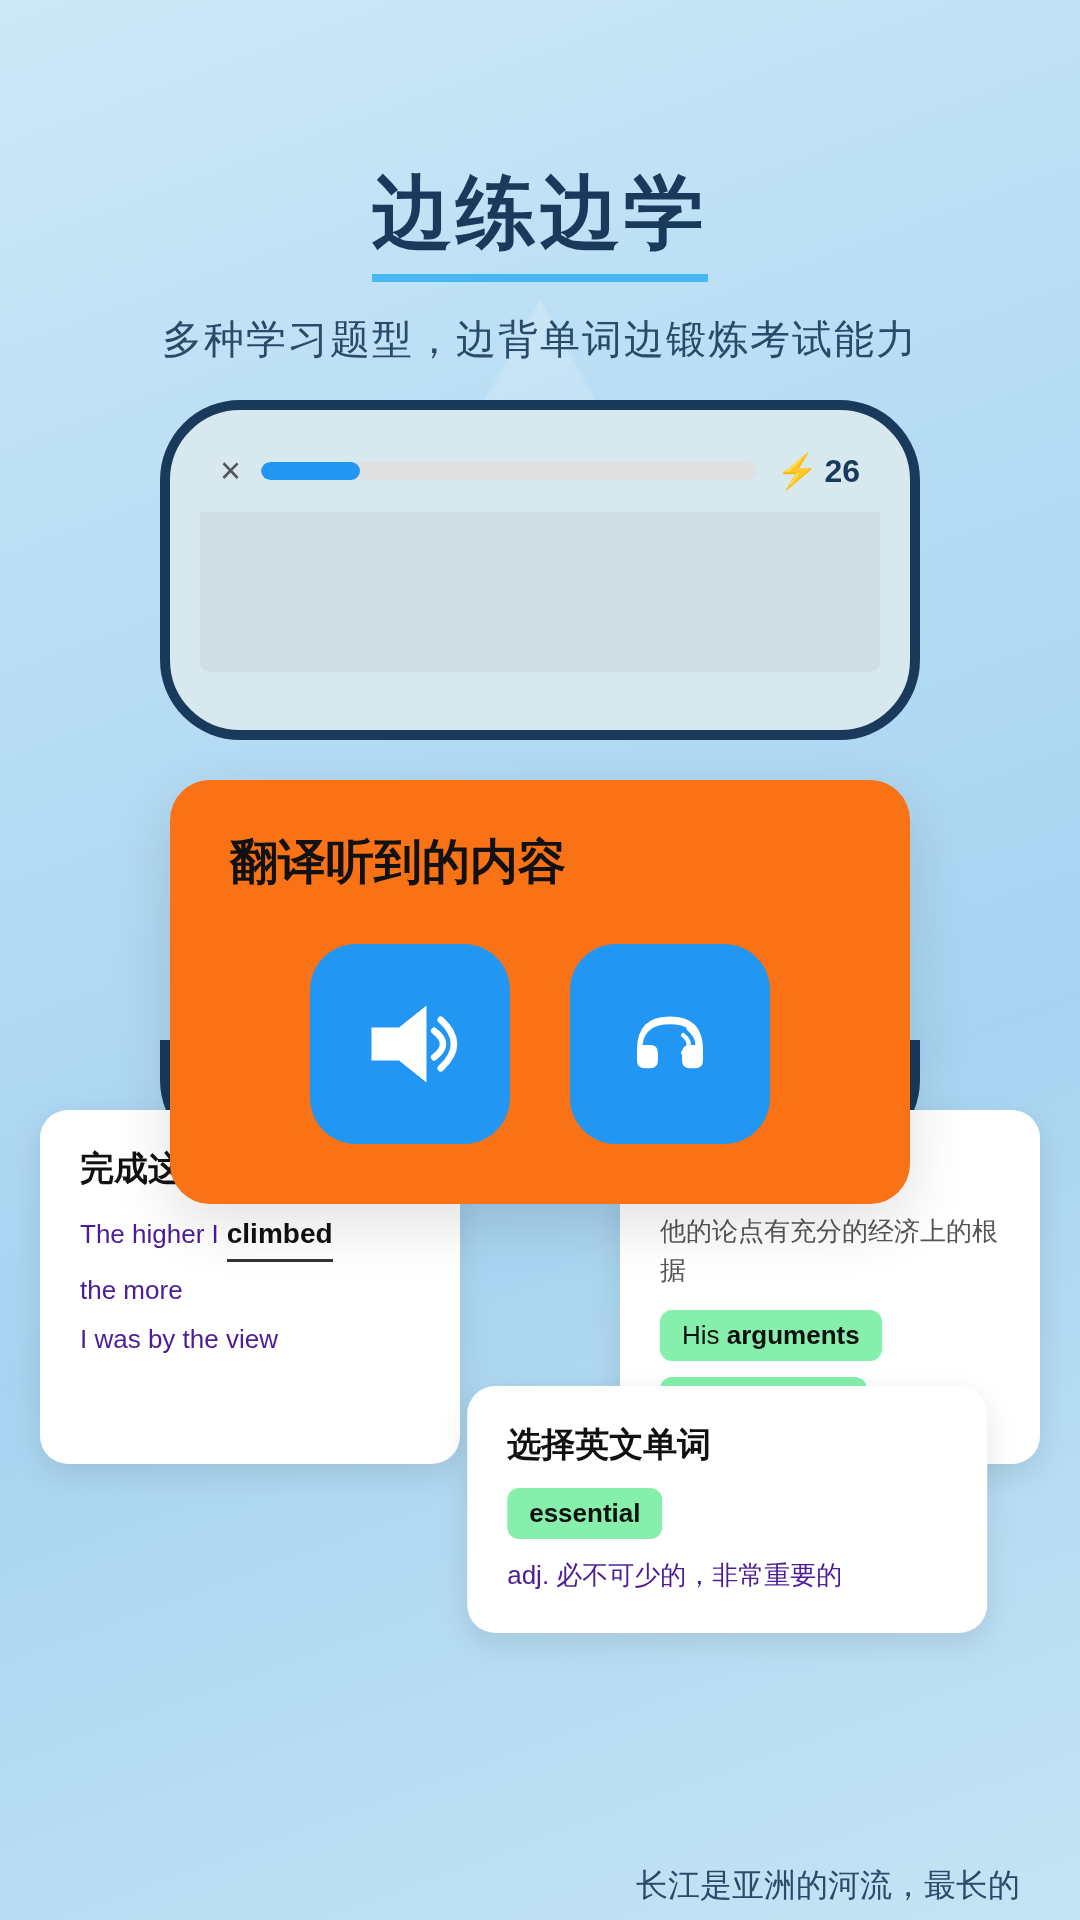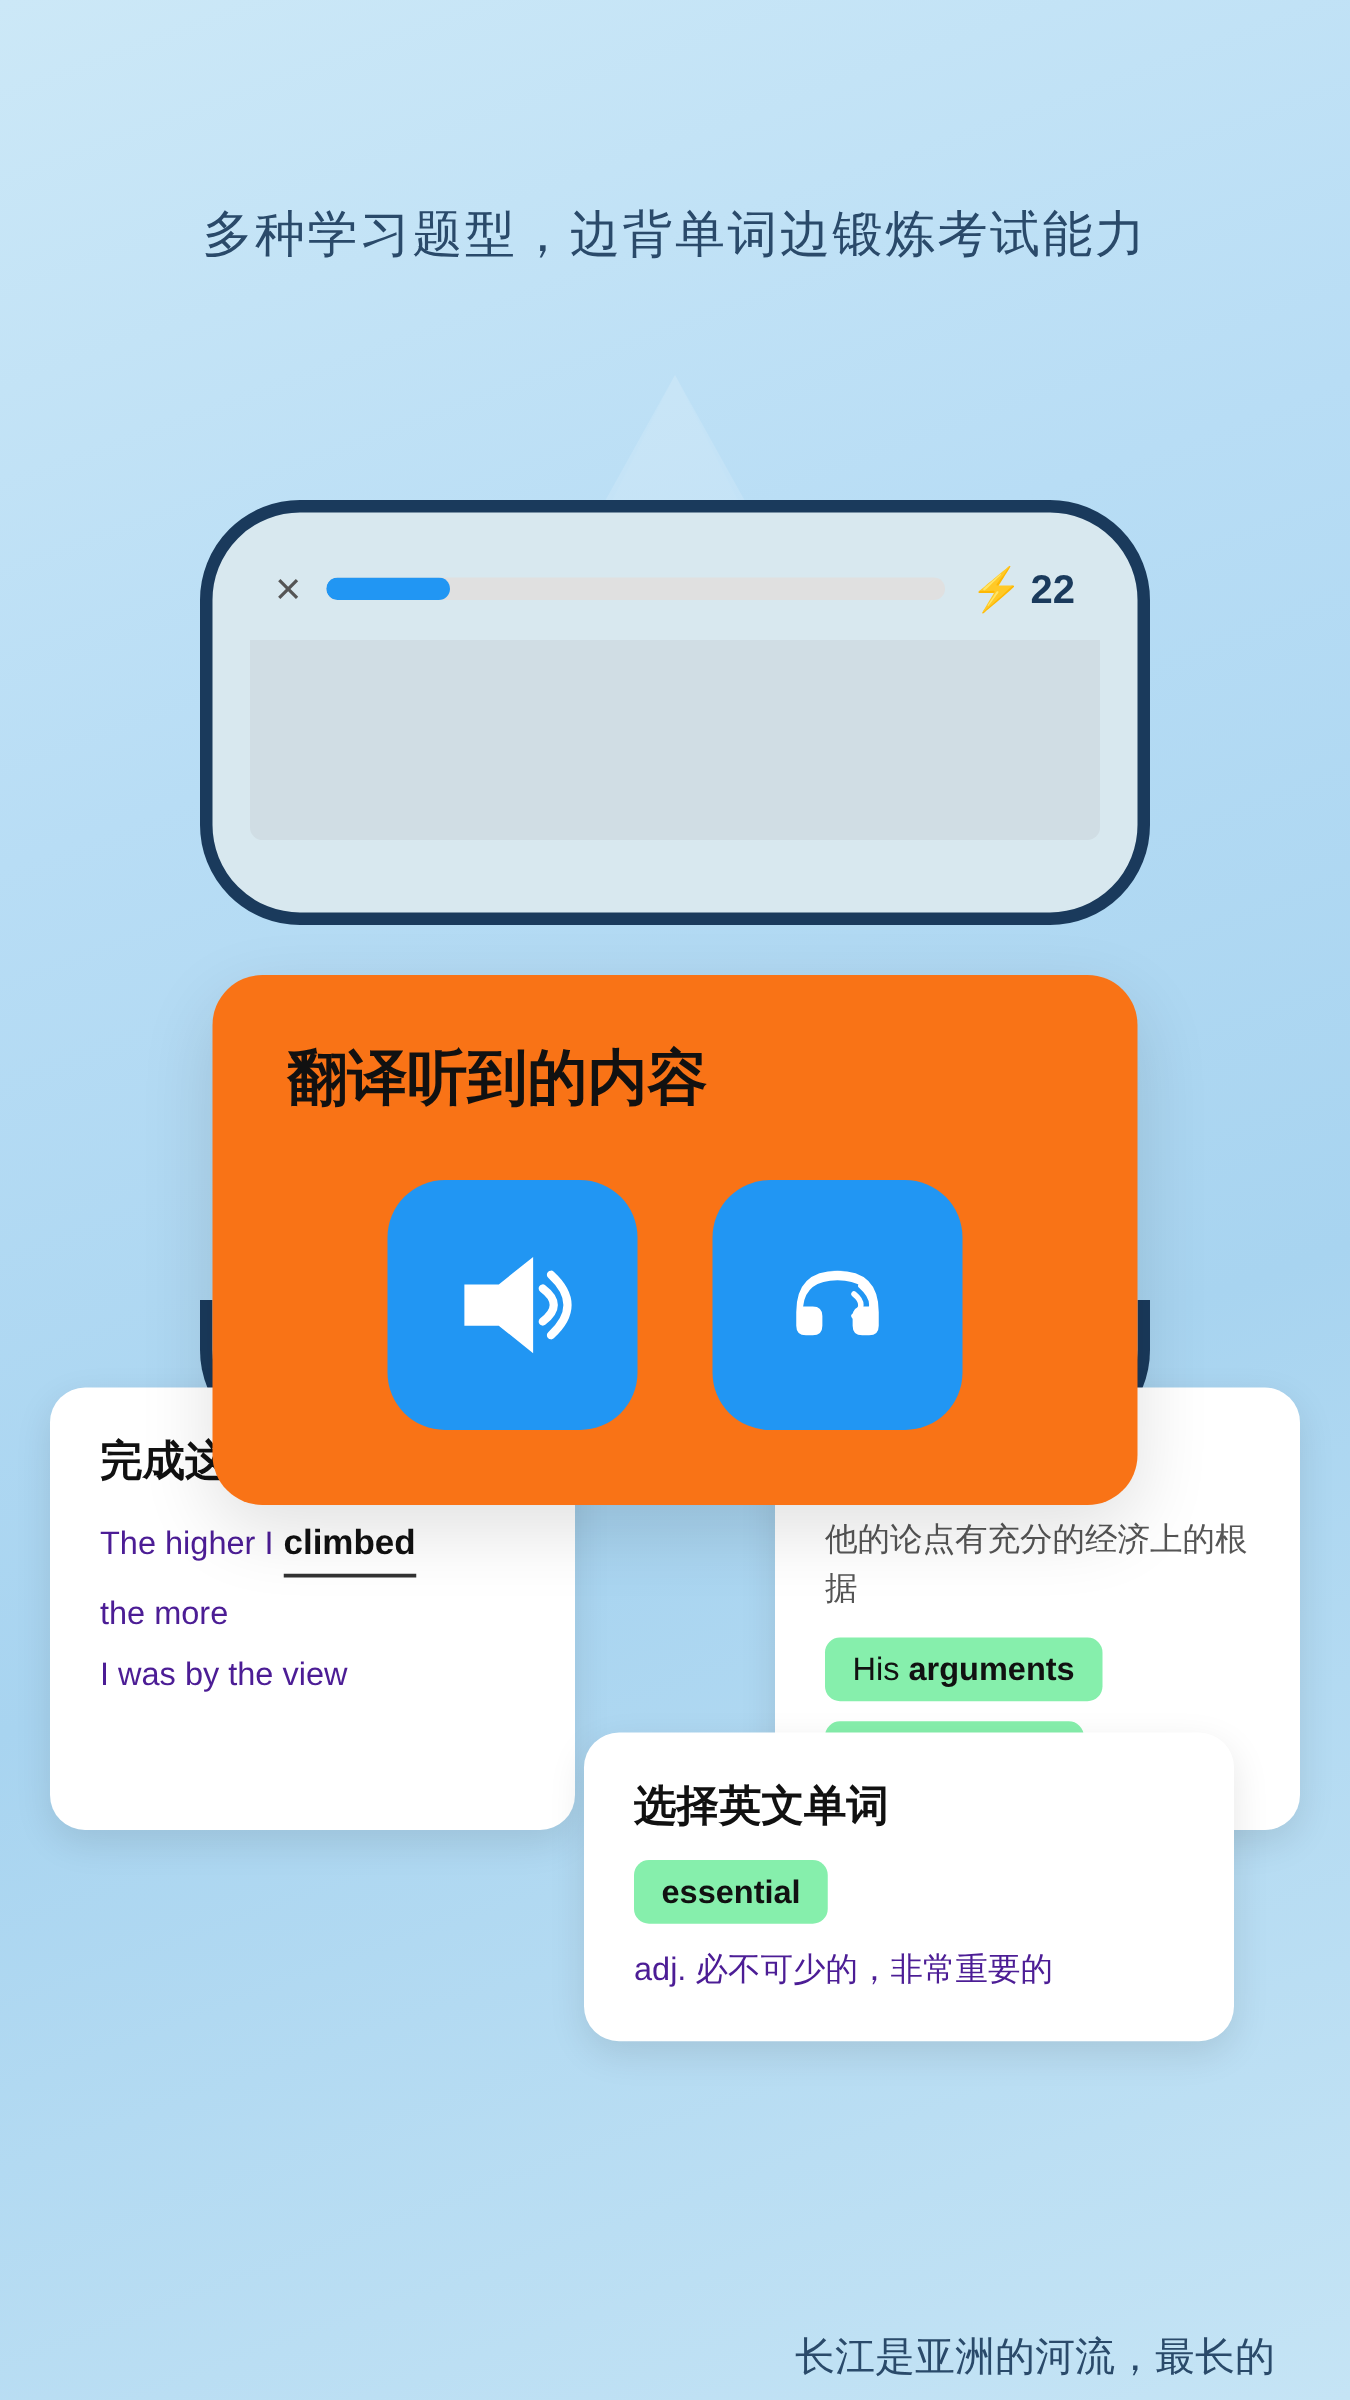--- a/index.html
+++ b/index.html
@@ -294,33 +294,34 @@
 <body>
 
 <div class="main-content">
 
   <svg class="bg-mountain" viewBox="0 0 500 400" xmlns="http://www.w3.org/2000/svg">
     <path d="M250 20 L450 380 L50 380 Z" fill="white" opacity="0.5"></path>
     <path d="M250 20 L430 380 L70 380 Z" fill="white" opacity="0.3"></path>
   </svg>
 
   <div class="header-section">
+    <div class="main-title">边练边学</div>
     <div class="subtitle">多种学习题型，边背单词边锻炼考试能力</div>
   </div>
 
   <div class="phone-wrapper">
     <div class="phone-frame">
       <div class="phone-topbar">
         <span class="phone-close-btn">×</span>
         <div class="phone-progress-bar">
           <div class="phone-progress-fill"></div>
         </div>
         <div class="phone-score">
           <span class="lightning-icon">⚡</span>
-          <span>22</span>
+          <span>26</span>
         </div>
       </div>
 
       <div style="height: 160px; background: #d0dde4; border-radius: 0 0 10px 10px;"></div>
     </div>
   </div>
 
   <div class="translate-card-wrapper">
     <div class="translate-card">
       <div class="translate-card-title">翻译听到的内容</div>

